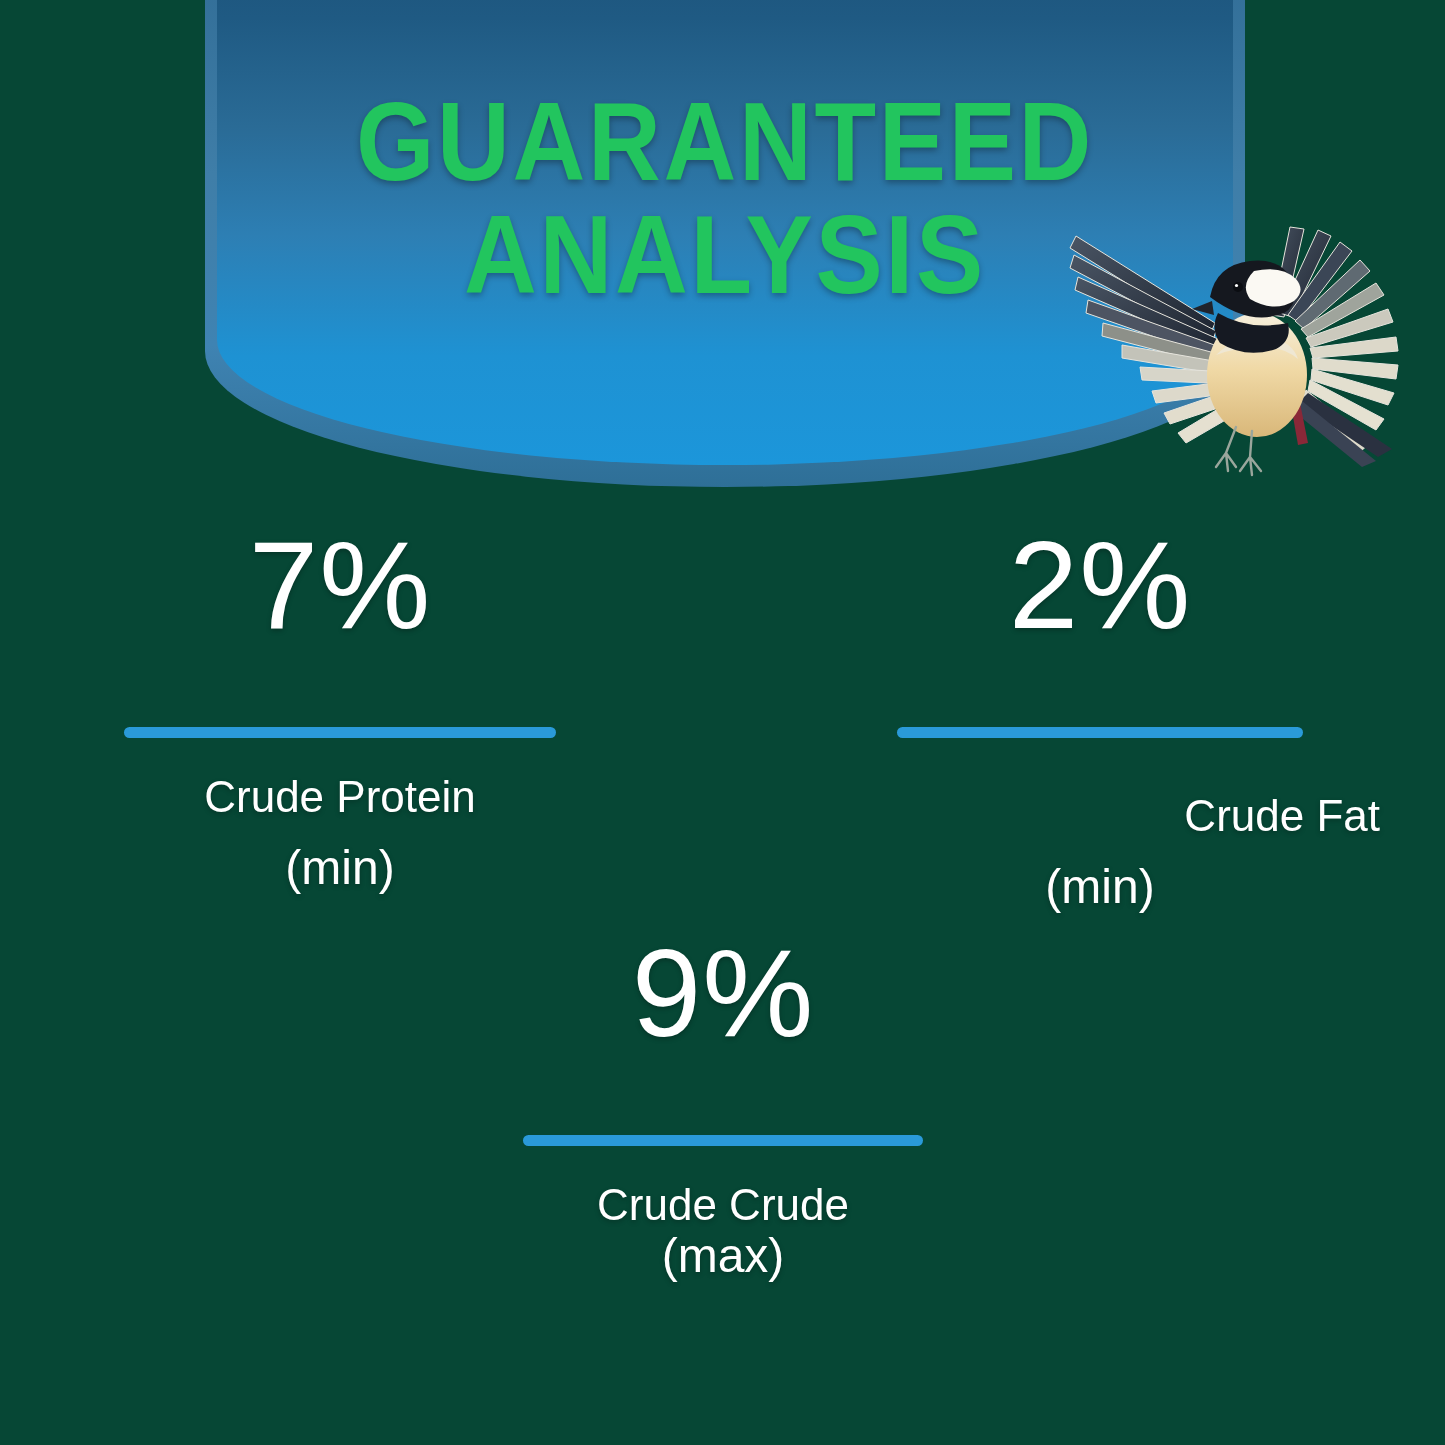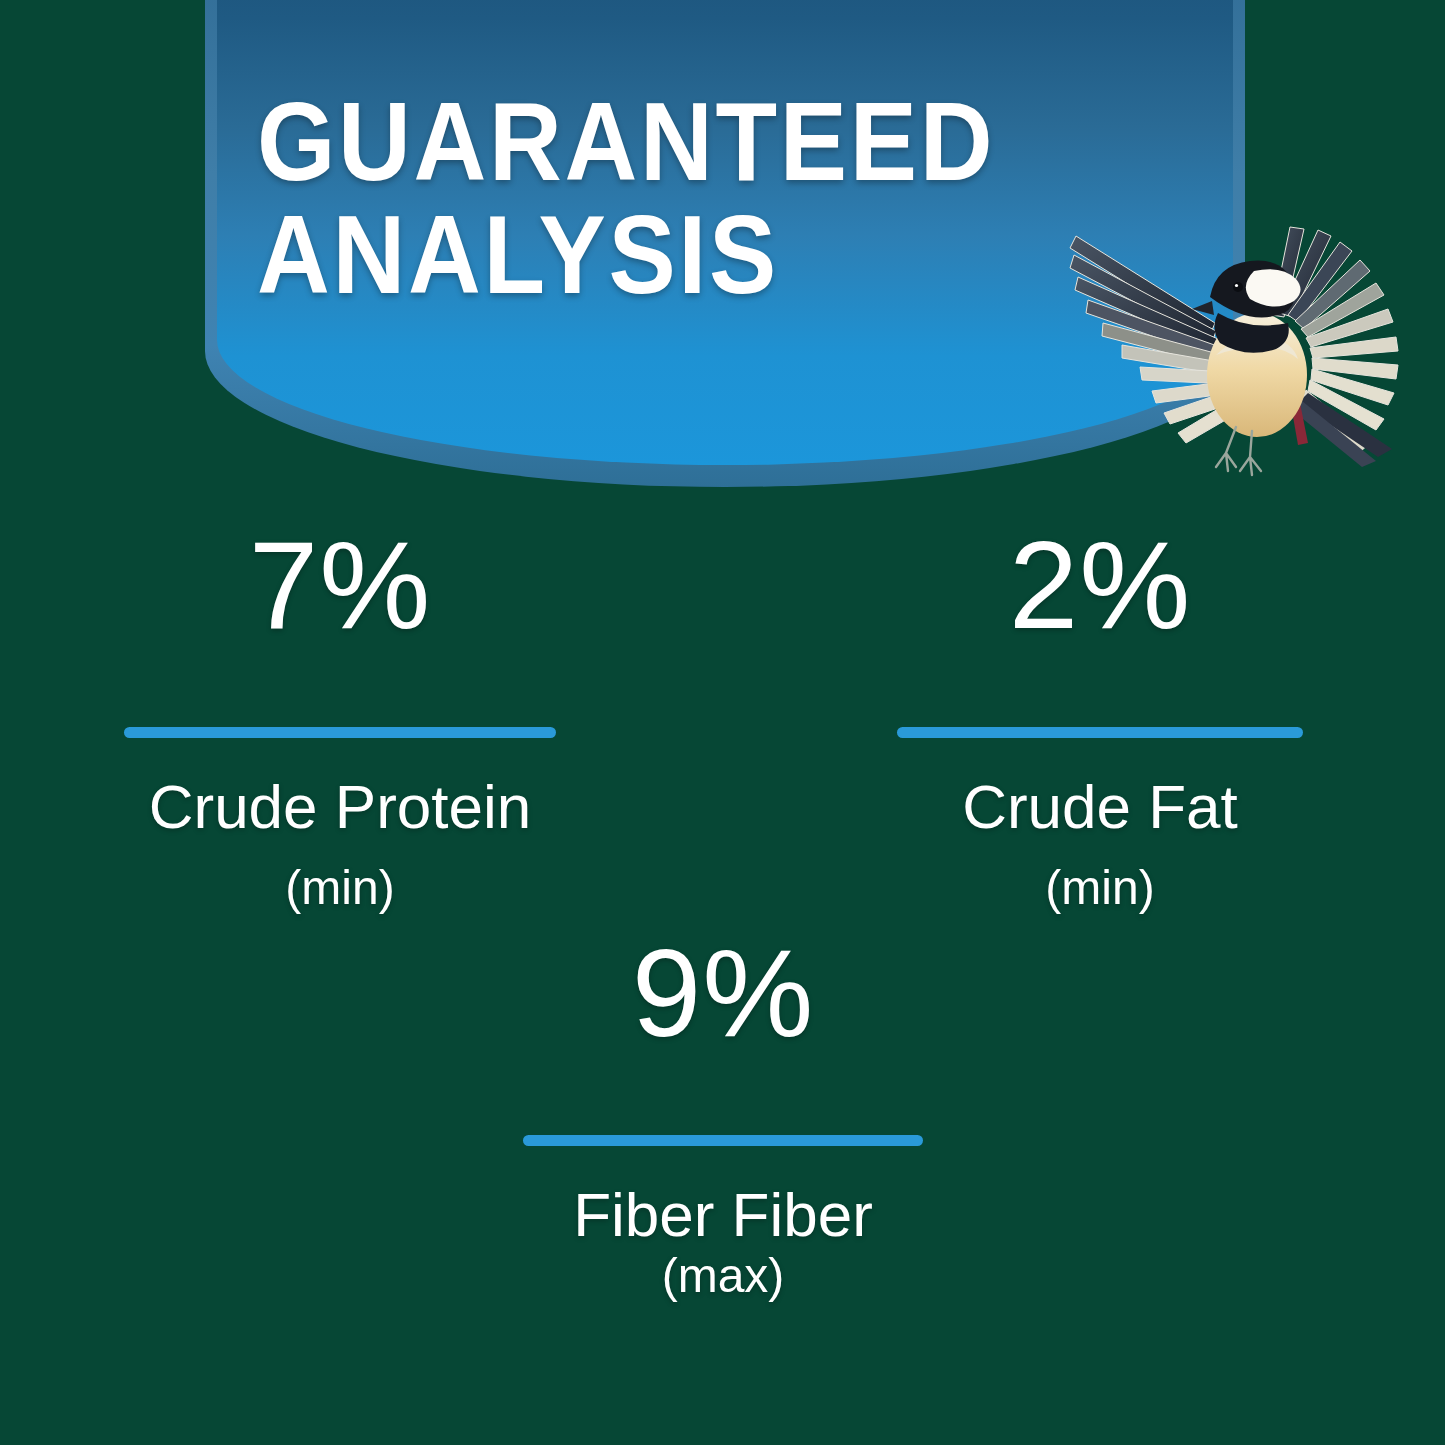--- a/index.html
+++ b/index.html
@@ -49,21 +49,22 @@
     border-bottom-left-radius: 50% 23%;
     border-bottom-right-radius: 50% 23%;
     border-top-left-radius: 40px;
     border-top-right-radius: 40px;
   }
   .banner-title {
     position: absolute;
     left: 0;
     right: 0;
     top: 170px;
-    color: #ffffff;
+    text-align: center;
+    color: #22c55e;
     line-height: 0.92;
     text-shadow: 0 3px 7px rgba(0,0,0,0.30);
     pointer-events: none;
   }
   .banner-title .l1 {
     display: block;
     font-size: 112px;
     font-weight: 700;
     letter-spacing: 3px;
     transform: scaleX(0.90);
@@ -99,41 +100,41 @@
     line-height: 1;
     letter-spacing: 1px;
     text-shadow: 0 2px 5px rgba(0,0,0,0.28);
   }
   .nutrient .rule {
     height: 11px;
     border-radius: 6px;
     margin: 0 auto;
   }
   .nutrient .label {
-    font-size: 62px;
+    font-size: 44px;
     font-weight: 400;
     line-height: 1.12;
     letter-spacing: 0px;
     text-shadow: 0 2px 5px rgba(0,0,0,0.25);
   }
   .nutrient .qual {
     font-size: 48px;
     font-weight: 400;
     line-height: 1.12;
     text-shadow: 0 2px 5px rgba(0,0,0,0.25);
   }
 
   #np-protein { left: 60px;  top: 522px; width: 560px; }
   #np-protein .rule { width: 432px; margin-top: 80px; }
   #np-protein .label { margin-top: 34px; }
   #np-protein .qual  { margin-top: 20px; }
 
   #np-fat { left: 820px; top: 522px; width: 560px; }
   #np-fat .rule { width: 406px; margin-top: 80px; }
-  #np-fat .label { margin-top: 34px; }
+  #np-fat .label { margin-top: 53px; text-align: right; }
   #np-fat .qual  { margin-top: 20px; }
 
   #np-fiber { left: 443px; top: 930px; width: 560px; }
   #np-fiber .rule { width: 400px; margin-top: 80px; }
   #np-fiber .label { margin-top: 34px; }
   #np-fiber .qual  { }
 </style>
 </head>
 <body>
 
@@ -234,17 +235,17 @@
   <div class="nutrient" id="np-fat">
     <div class="value">2%</div>
     <div class="rule" style="background:#2a9ad9"></div>
     <div class="label">Crude Fat</div>
     <div class="qual">(min)</div>
   </div>
 
   <div class="nutrient" id="np-fiber">
     <div class="value">9%</div>
     <div class="rule" style="background:#2a9ad9"></div>
-    <div class="label">Fiber Fiber</div>
+    <div class="label">Crude Crude</div>
     <div class="qual">(max)</div>
   </div>
 
 </div>
 
 </body></html>

